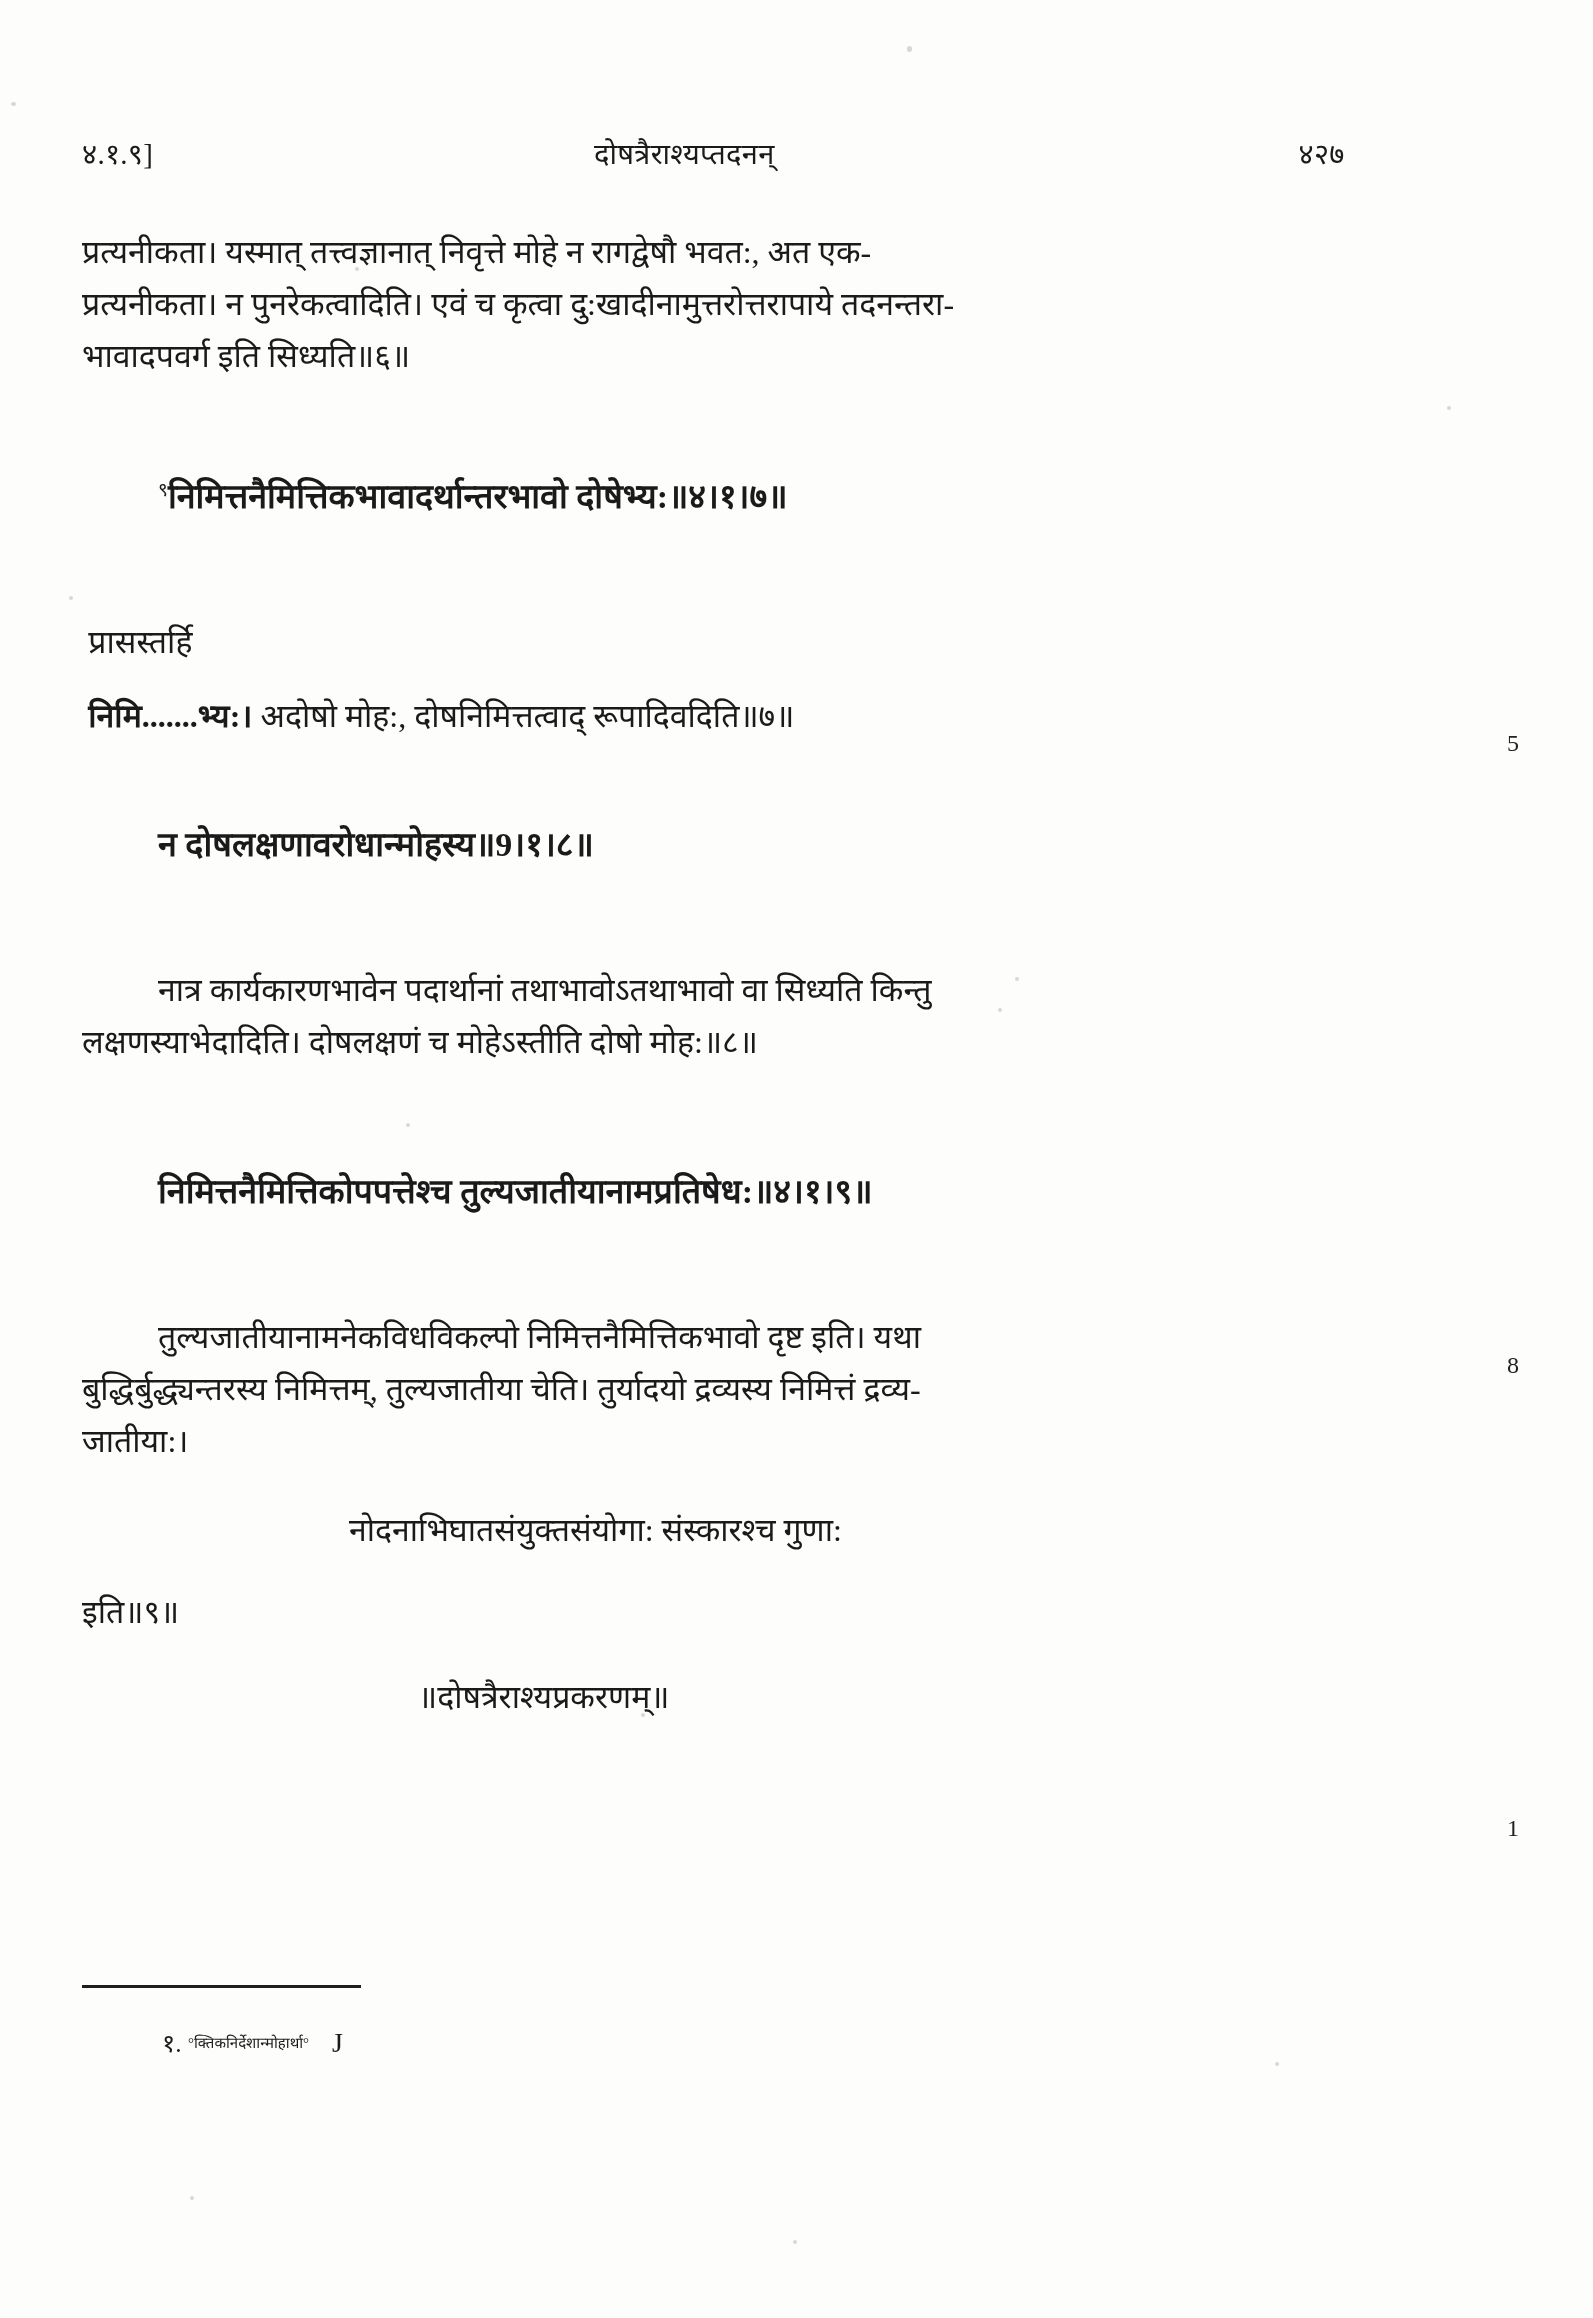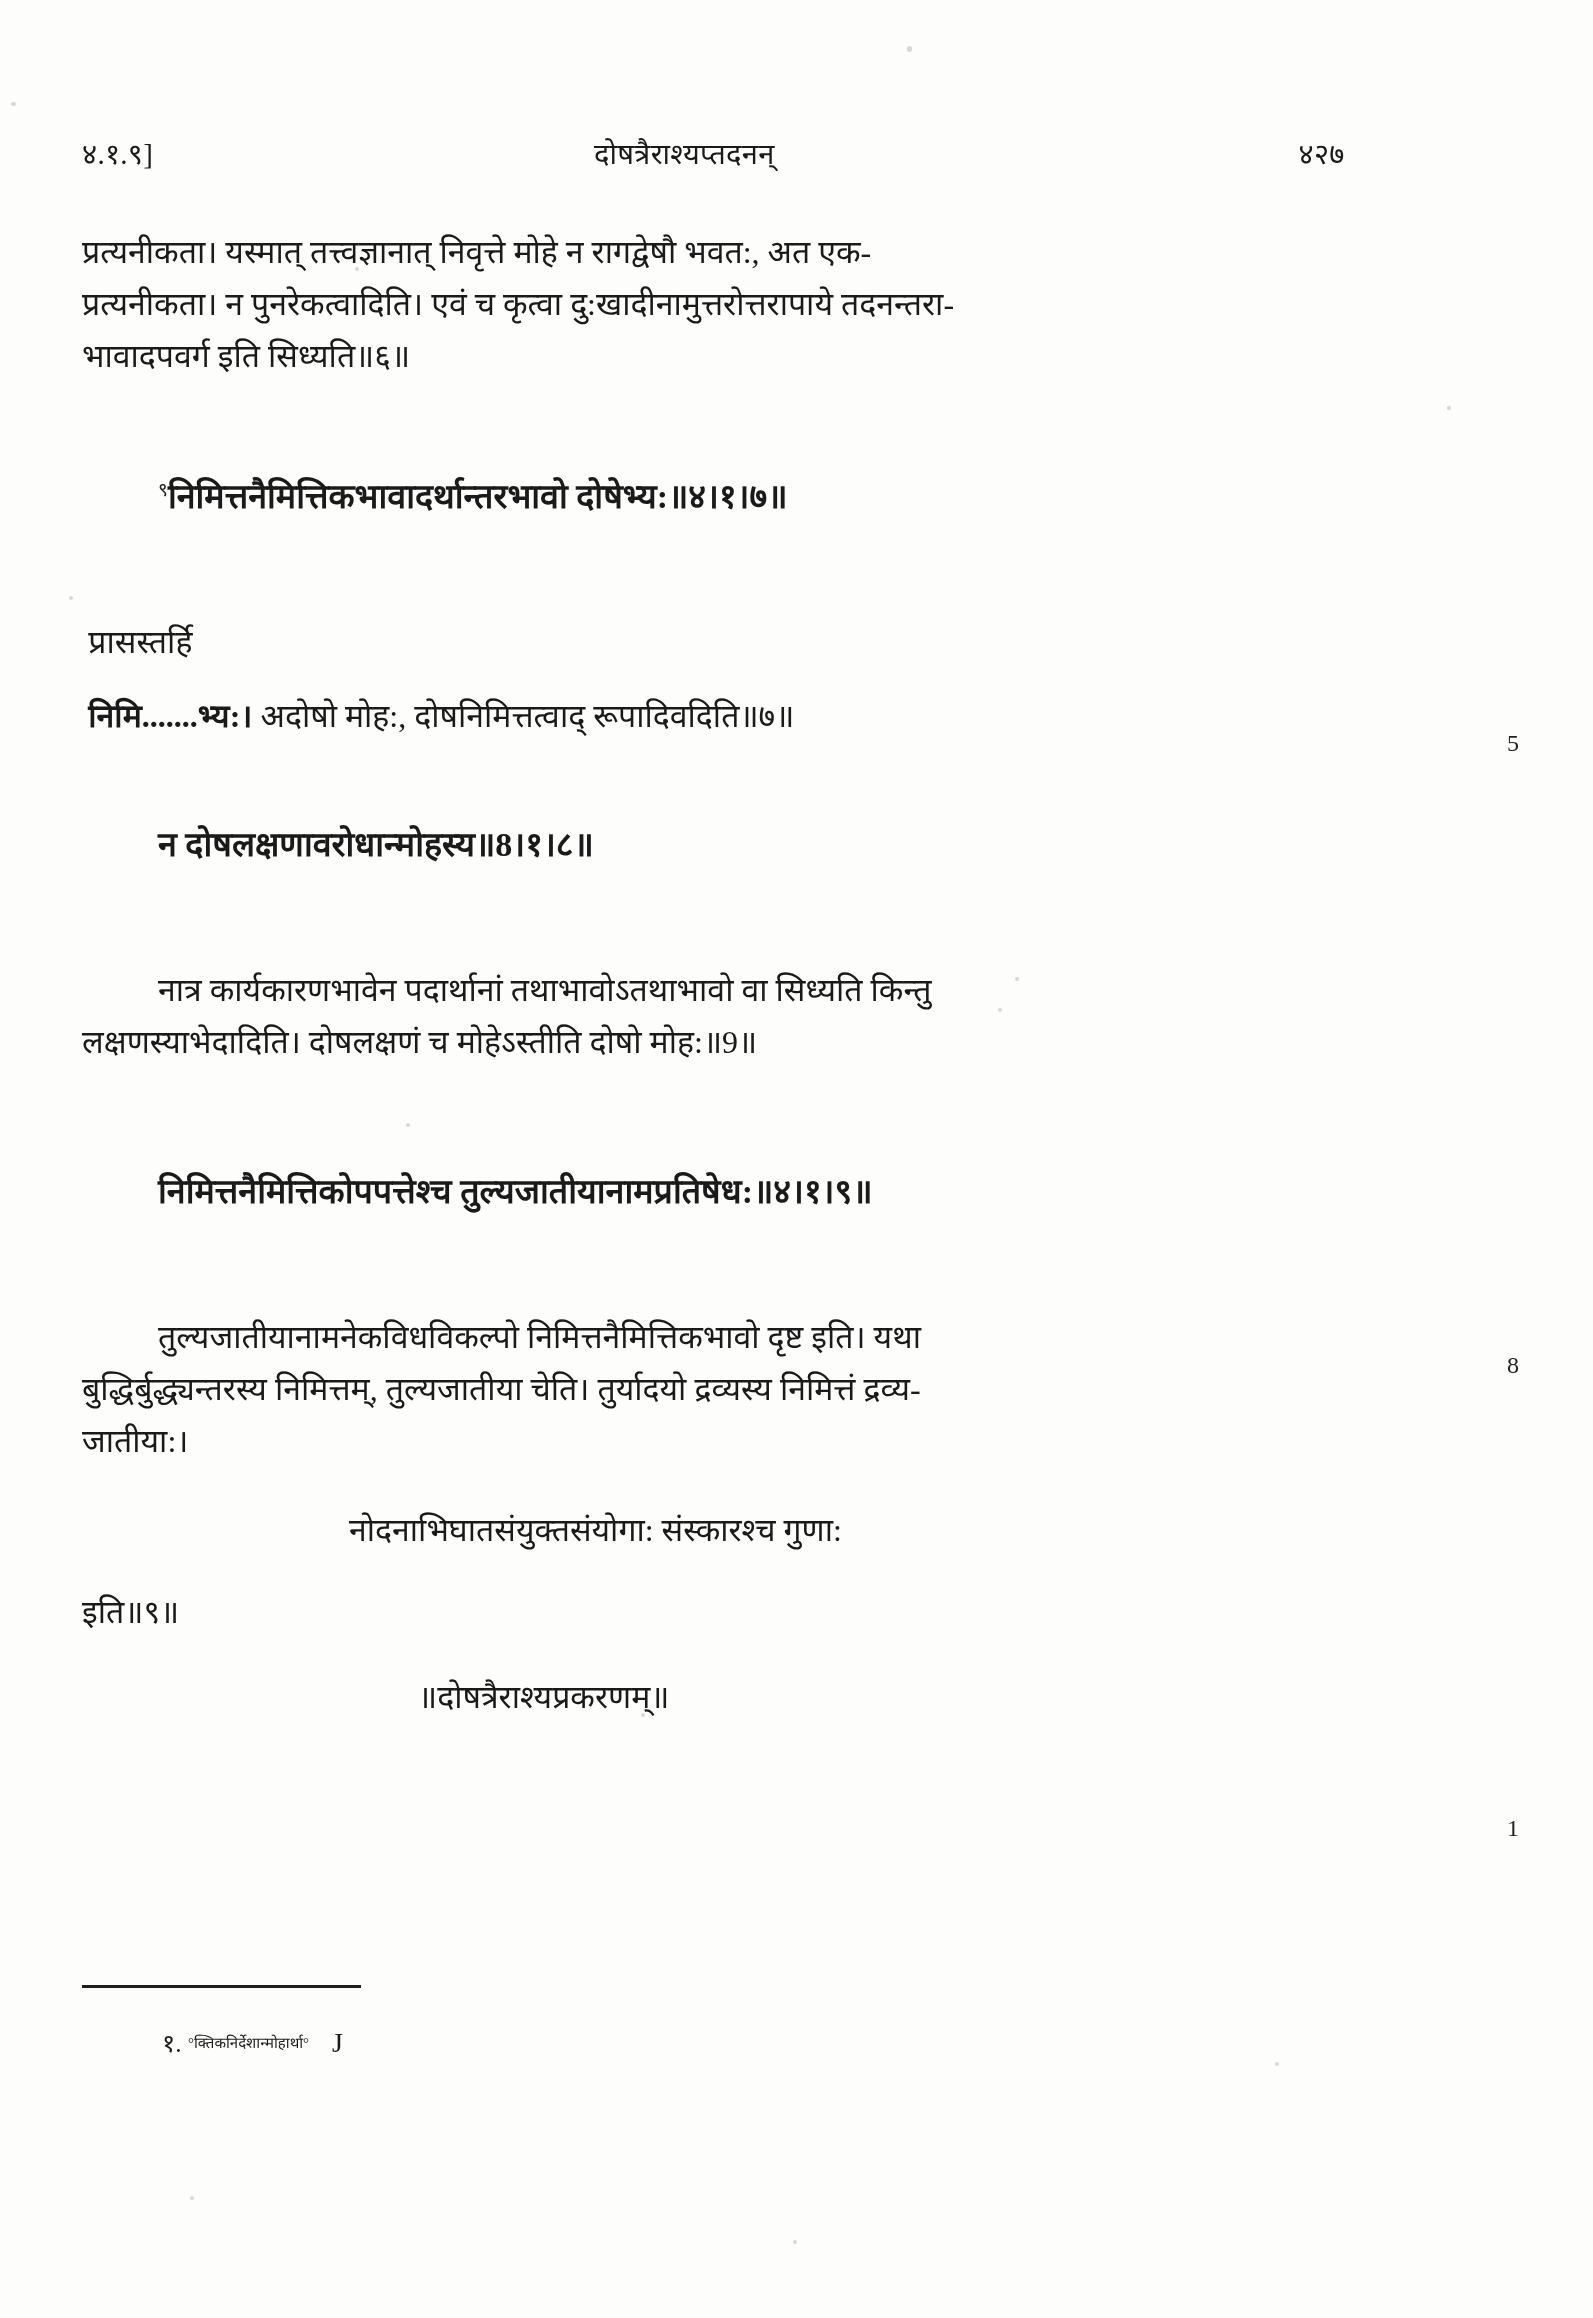--- a/index.html
+++ b/index.html
@@ -160,25 +160,25 @@
       <span class="sup">९</span><span>निमित्तनैमित्तिकभावादर्थान्तरभावो दोषेभ्य:॥४।१।७॥</span>
     </div>
 
     <div class="para block" style="margin-top:95px;">
       <span class="ln indent-small">प्रासस्तर्हि</span>
     </div>
     <div class="para block-tight">
       <span class="ln indent-small"><span class="bold">निमि.......भ्य:।</span><span> अदोषो मोह:, दोषनिमित्तत्वाद् रूपादिवदिति॥७॥</span></span>
     </div>
 
-    <div class="sutra indent2" style="margin-top:76px;">न दोषलक्षणावरोधान्मोहस्य॥8।१।८॥</div>
+    <div class="sutra indent2" style="margin-top:76px;">न दोषलक्षणावरोधान्मोहस्य॥9।१।८॥</div>
 
     <div class="para block" style="margin-top:95px;">
       <span class="ln stretch" style="padding-left:76px;">नात्र कार्यकारणभावेन पदार्थानां तथाभावोऽतथाभावो वा सिध्यति किन्तु</span>
-      <span class="ln">लक्षणस्याभेदादिति। दोषलक्षणं च मोहेऽस्तीति दोषो मोह:॥9॥</span>
+      <span class="ln">लक्षणस्याभेदादिति। दोषलक्षणं च मोहेऽस्तीति दोषो मोह:॥८॥</span>
     </div>
 
     <div class="sutra indent3" style="margin-top:98px;">निमित्तनैमित्तिकोपपत्तेश्च तुल्यजातीयानामप्रतिषेध:॥४।१।९॥</div>
 
     <div class="para block" style="margin-top:95px;">
       <span class="ln stretch" style="padding-left:76px;">तुल्यजातीयानामनेकविधविकल्पो निमित्तनैमित्तिकभावो दृष्ट इति। यथा</span>
       <span class="ln stretch">बुद्धिर्बुद्ध्यन्तरस्य निमित्तम्, तुल्यजातीया चेति। तुर्यादयो द्रव्यस्य निमित्तं द्रव्य-</span>
       <span class="ln">जातीया:।</span>
     </div>
 

